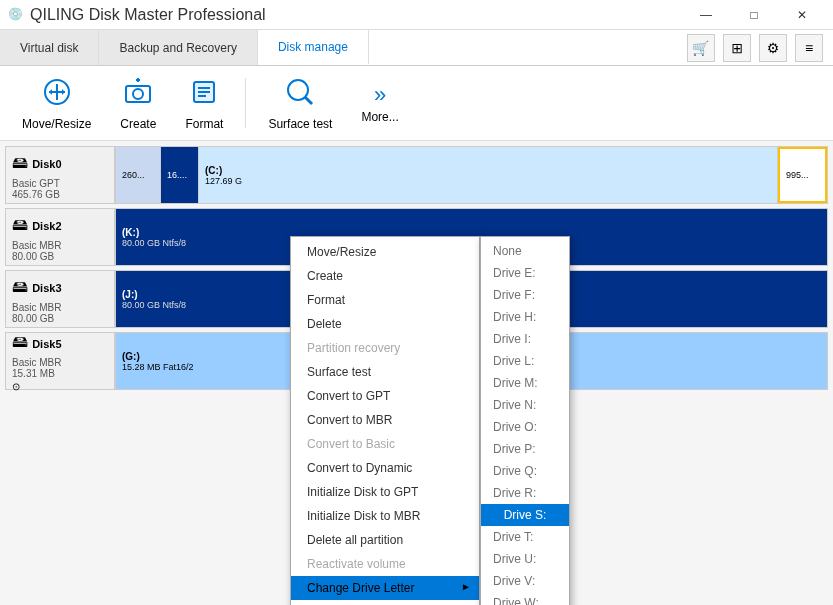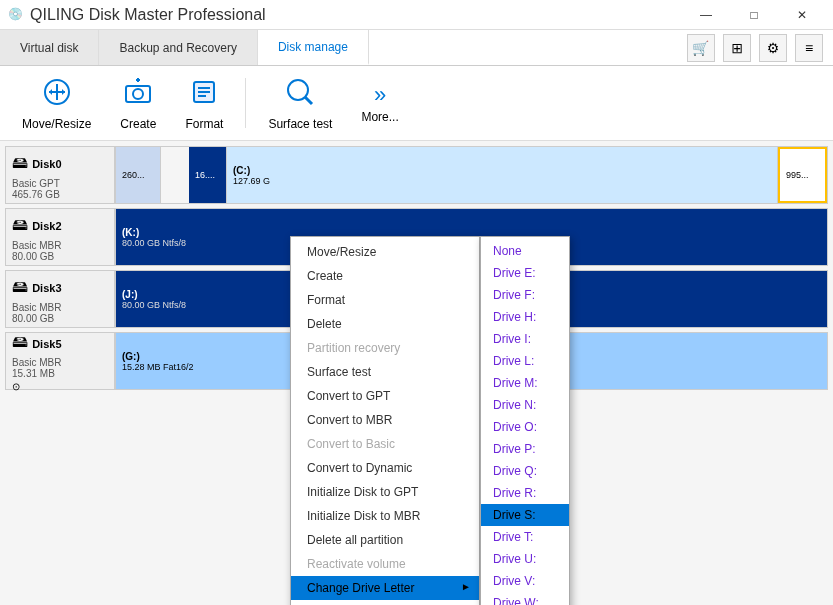--- a/index.html
+++ b/index.html
@@ -171,23 +171,23 @@
       background: #fff;
       border: 1px solid #aaa;
       box-shadow: 2px 2px 8px rgba(0,0,0,0.3);
       z-index: 101;
       padding: 3px 0;
     }
     .drive-item {
       padding: 4px 12px;
       cursor: pointer;
       font-size: 12px;
-      color: #6d28d9;
-    }
-    .drive-item.highlighted { background: #0078d7; color: #000000; }
+      color: #737373;
+    }
+    .drive-item.highlighted { background: #0078d7; color: #ffffff; text-align: center; }
 
     
     .more-btn {
       display: flex;
       flex-direction: column;
       align-items: center;
       padding: 5px 12px;
       cursor: pointer;
     }
   </style>
@@ -283,21 +283,21 @@
           <span style="font-size:16px;margin-right:4px;">🖴</span>
           <span class="disk-name">Disk0</span>
         </div>
         <div class="disk-type">Basic GPT</div>
         <div class="disk-size">465.76 GB</div>
       </div>
       <div class="disk-partitions">
         <div class="partition system" style="width:45px;">
           <span style="font-size:9px;">260...</span>
         </div>
-        <div class="partition blue-dark" style="width:38px;margin-left:28px;">
+        <div class="partition blue-dark" style="width:38px;">
           <span style="font-size:9px;color:#fff;">16....</span>
         </div>
         <div class="partition light-blue" style="flex:1;">
           <span style="font-weight:bold;">(C:)</span>
           <span style="font-size:9px;">127.69 G</span>
         </div>
         <div class="partition yellow-outline" style="width:49px;">
           <span style="font-size:9px;">995...</span>
         </div>
       </div>

